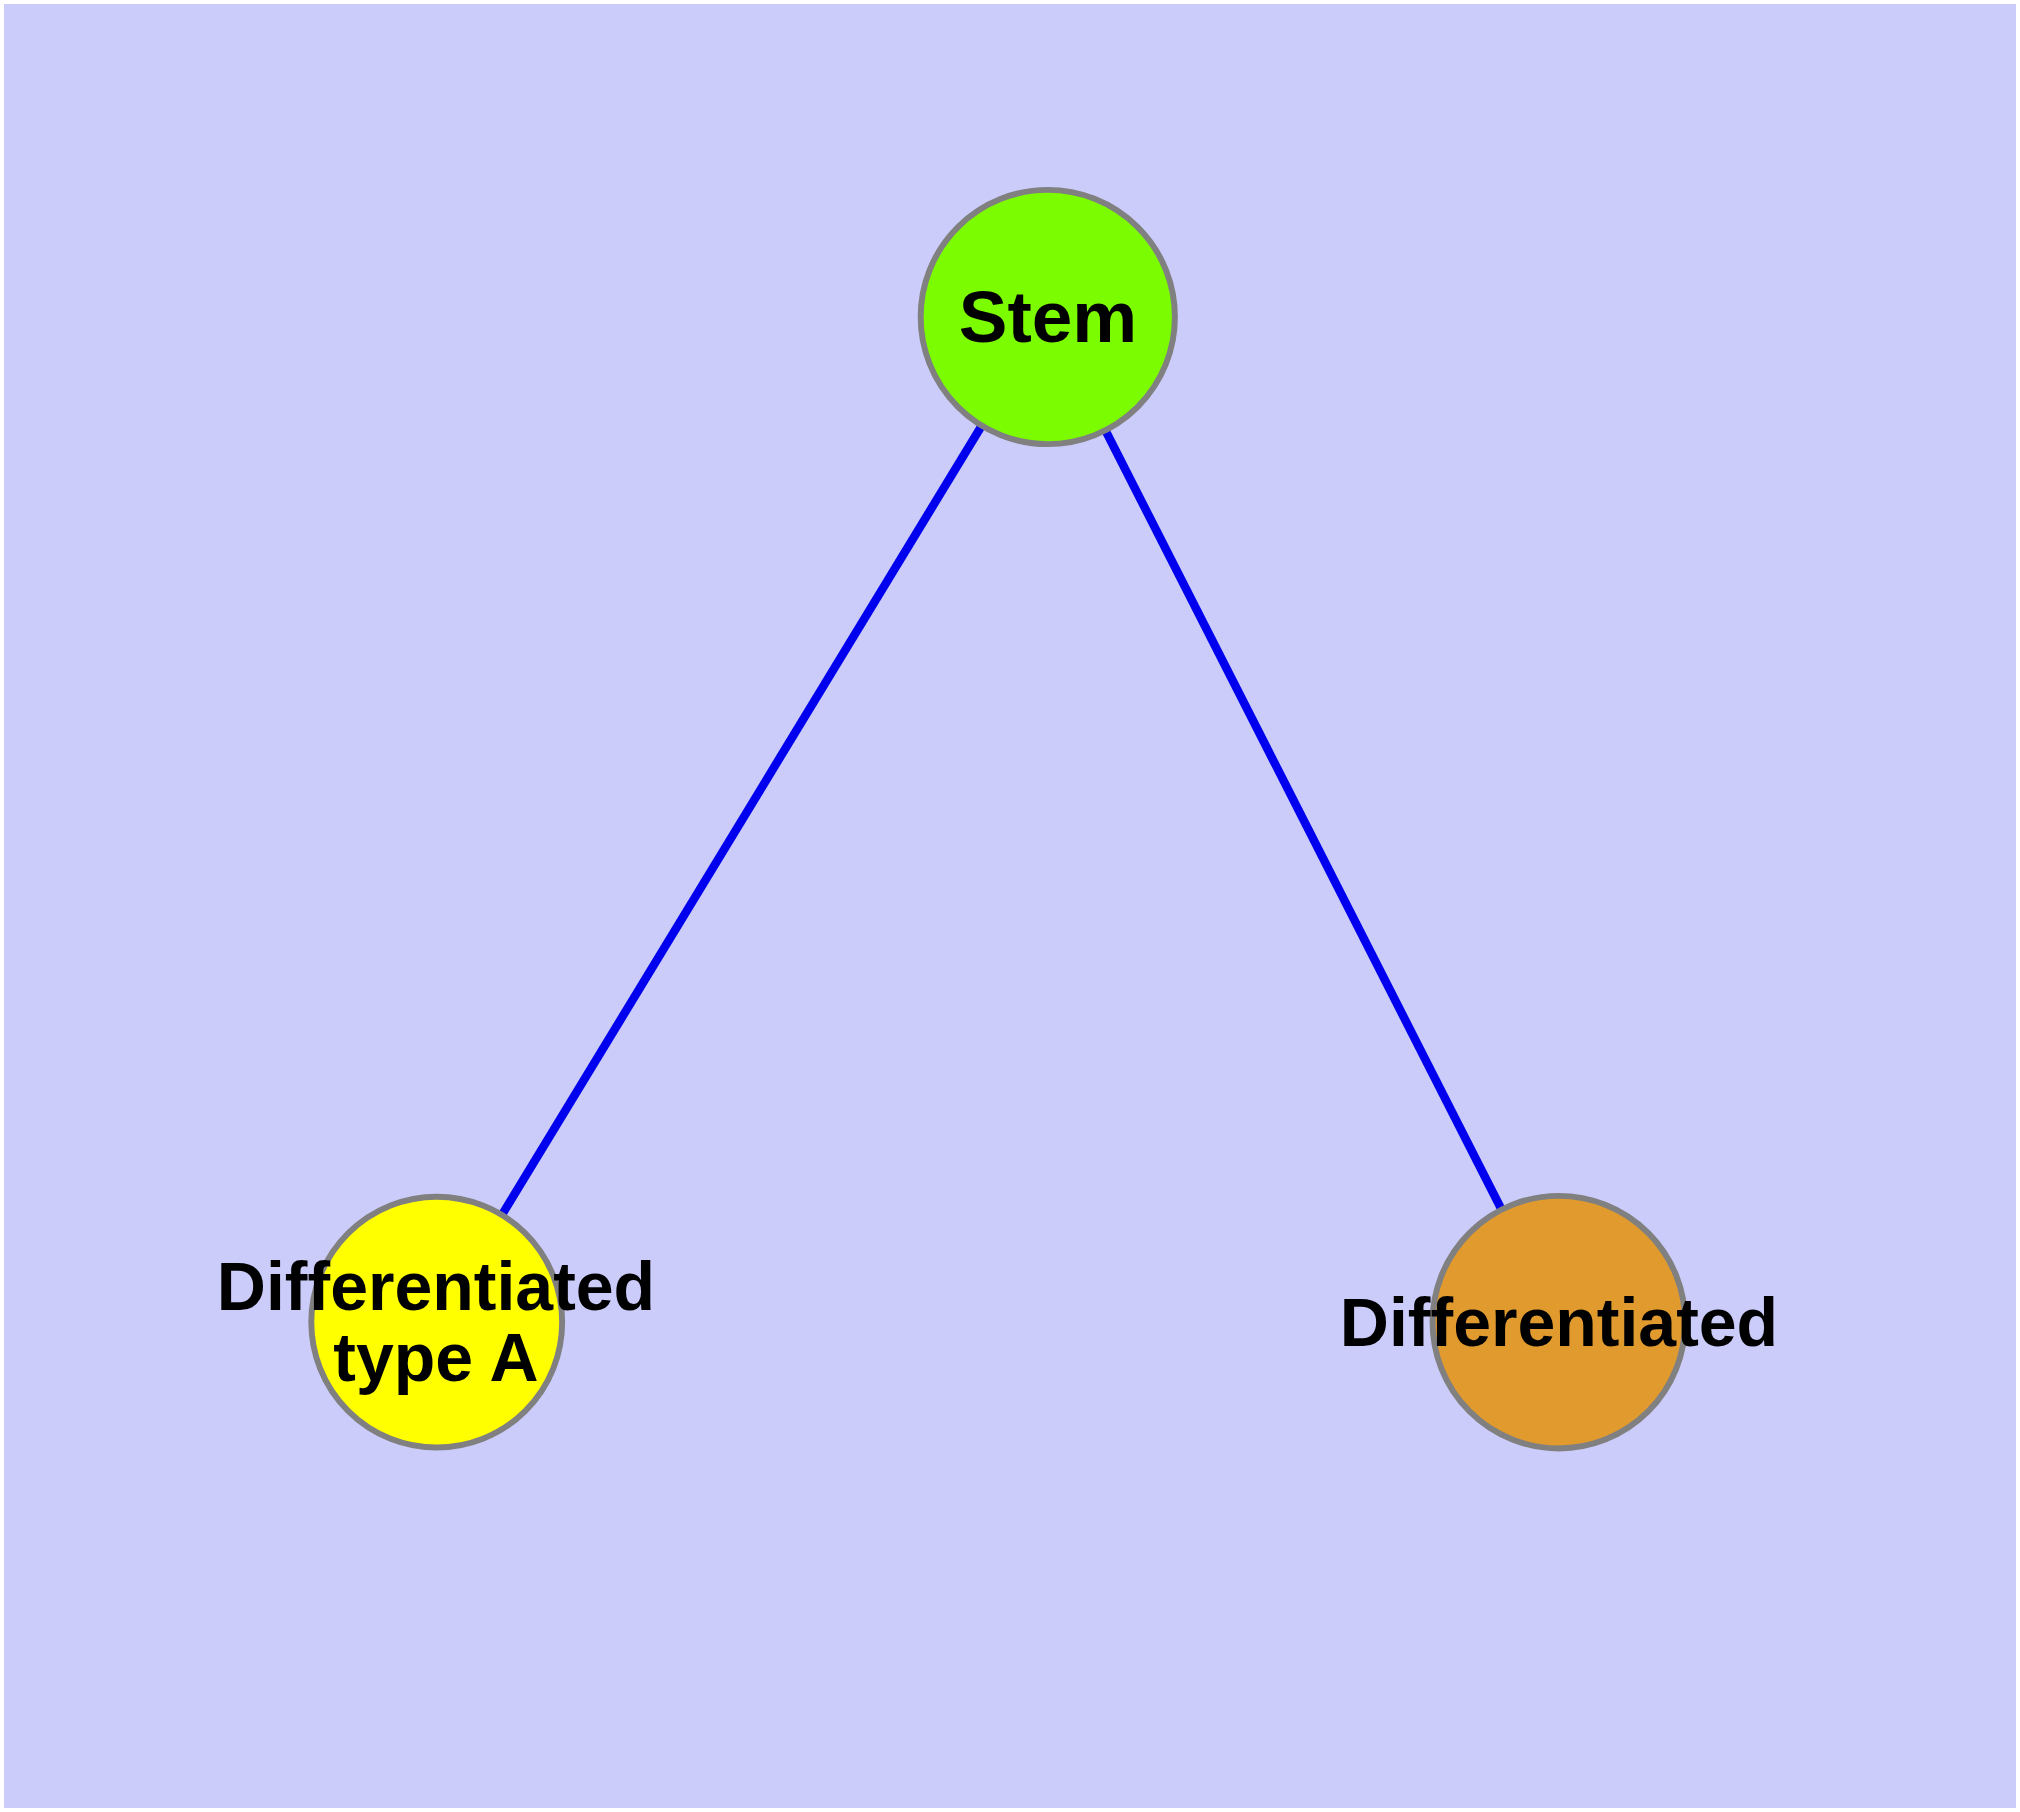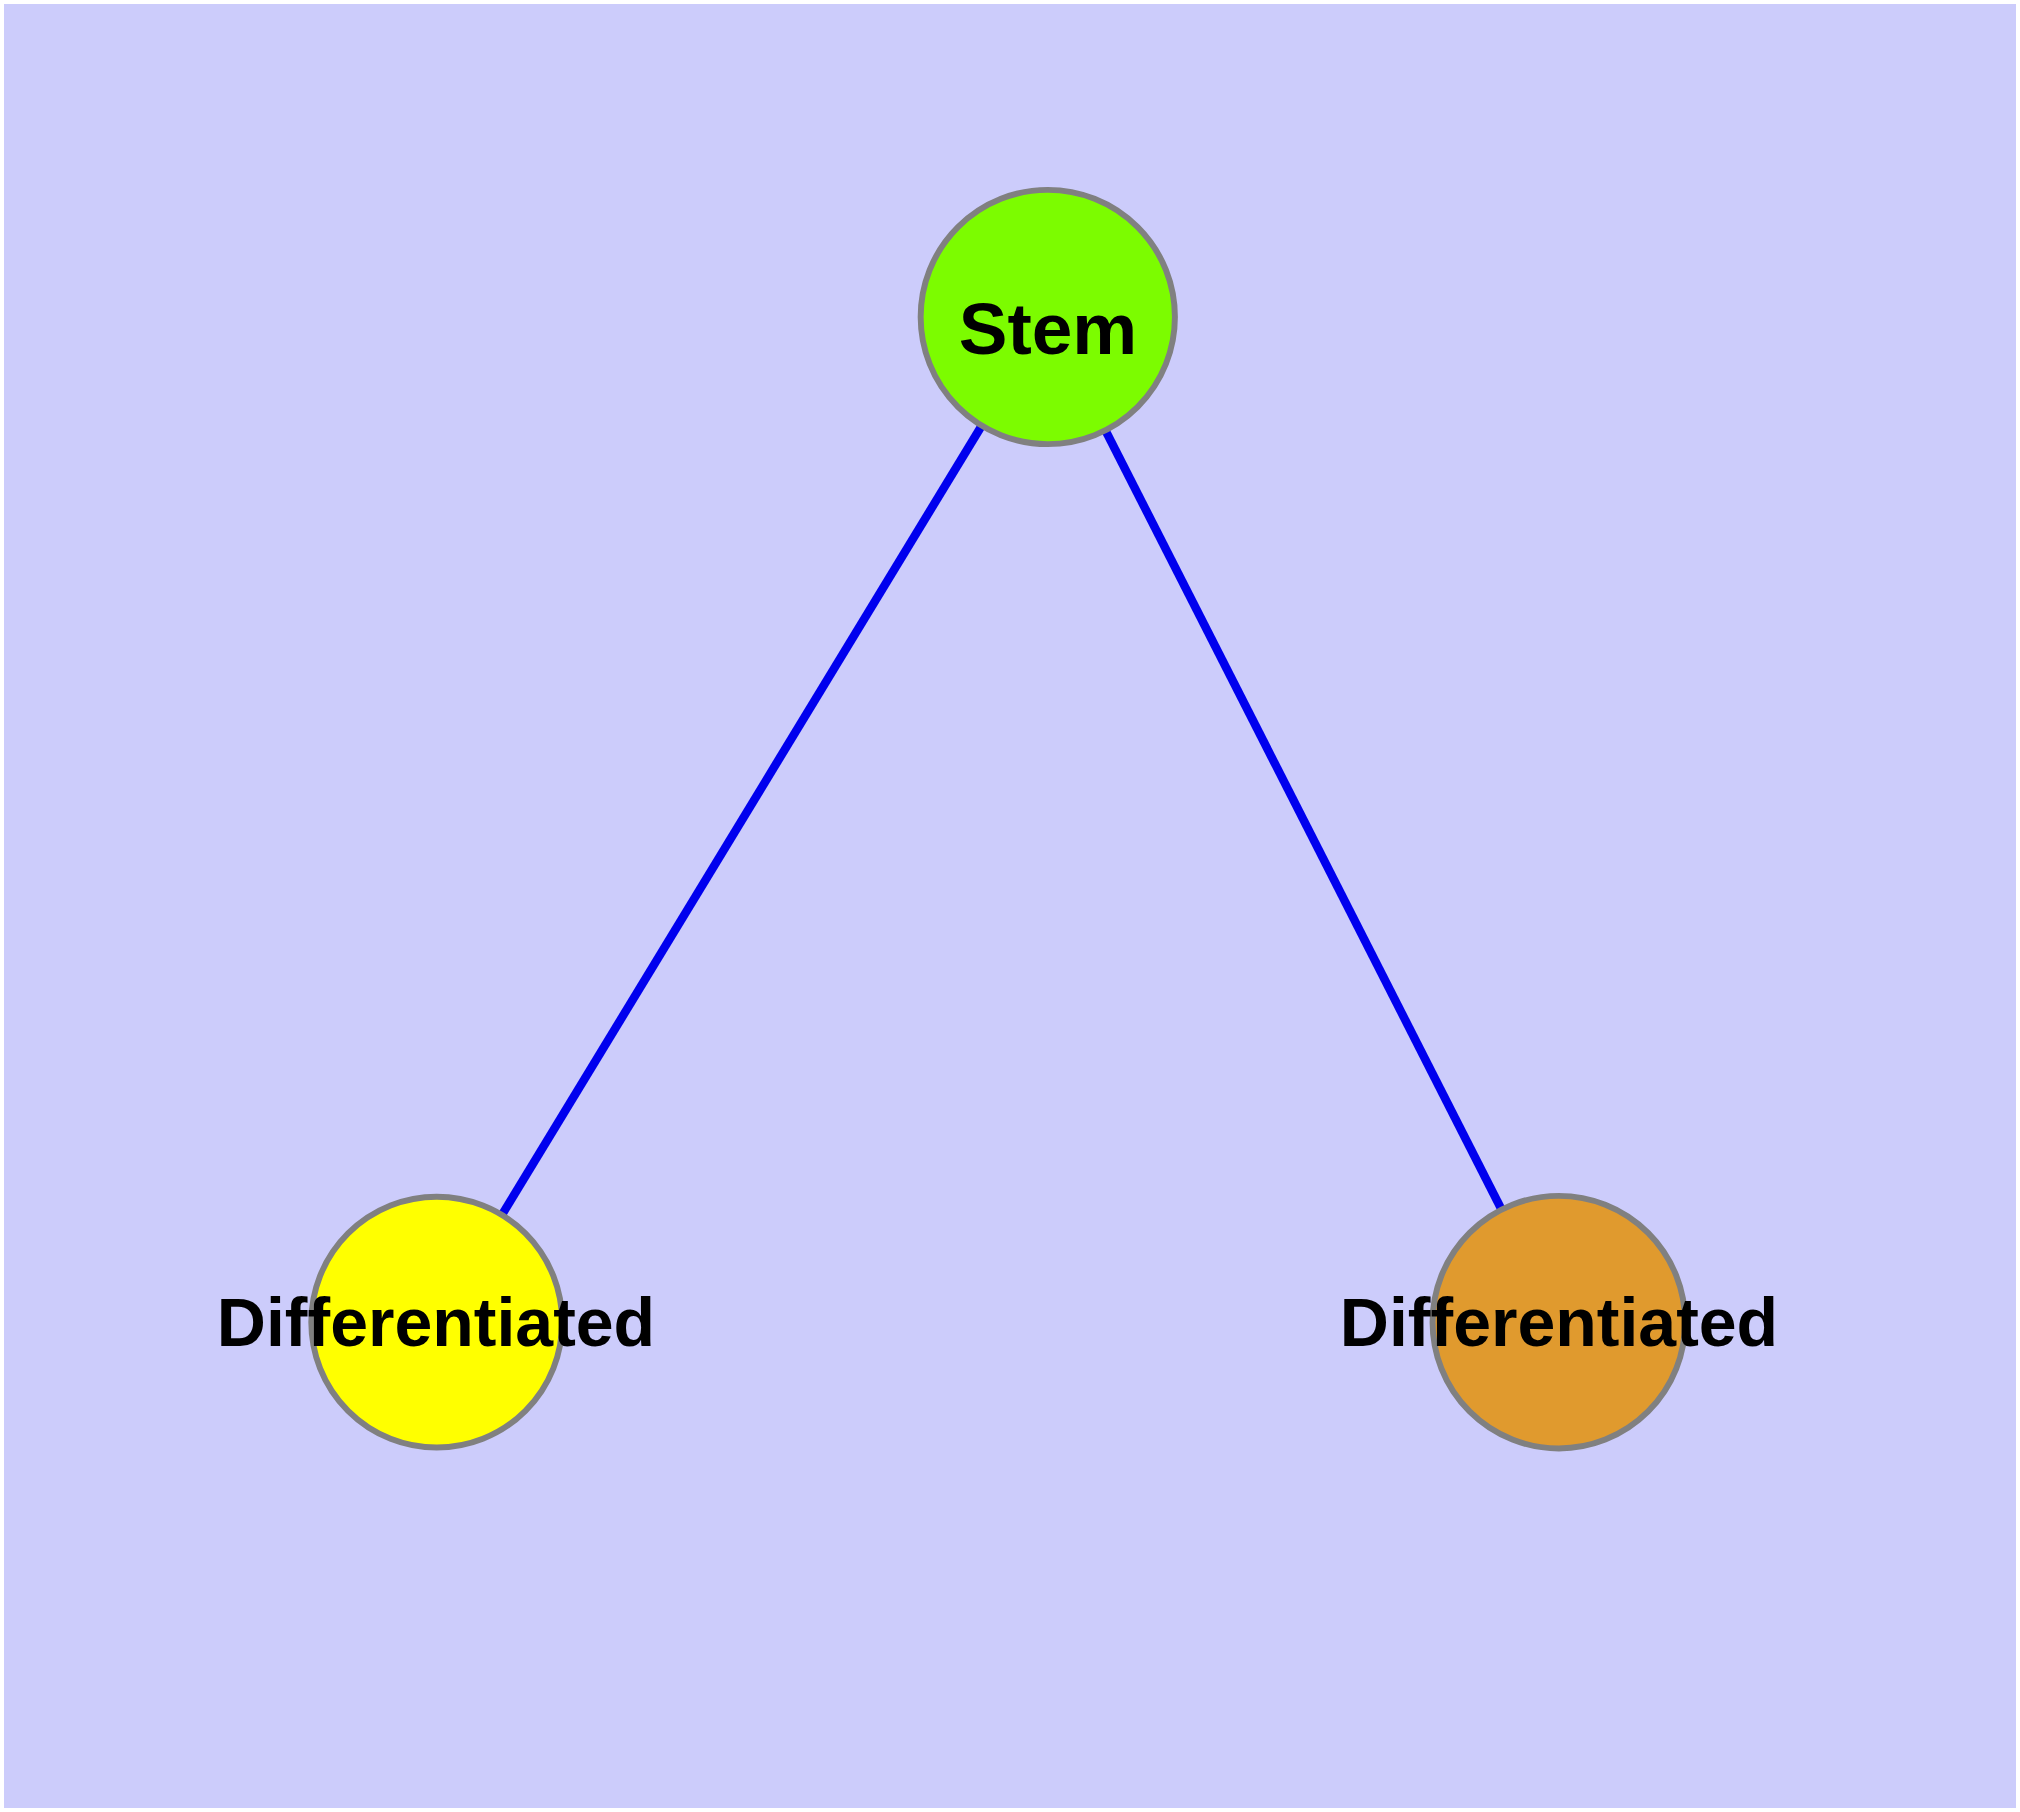--- a/index.html
+++ b/index.html
@@ -36,21 +36,20 @@
     font-weight: bold;
     color: #000000;
     line-height: 1.04;
     white-space: pre;
     transform: translate(-50%, -50%);
     pointer-events: none;
     font-family: "Liberation Sans", sans-serif;
   }
   .node-label.root {
     font-size: 73px;
-    margin-top: 12px;
   }
   .node-label.leaf {
     font-size: 68px;
   }
 </style>
 </head>
 <body>
 
 <div id="canvas">
 
@@ -65,18 +64,18 @@
 
     <g>
       <circle cx="1236" cy="374" r="150" fill="#7cfc00" stroke="#808080" stroke-width="7"></circle>
       <circle cx="515" cy="1560" r="148" fill="#ffff00" stroke="#808080" stroke-width="7"></circle>
       <circle cx="1839" cy="1560" r="149" fill="#e09a2e" stroke="#808080" stroke-width="7"></circle>
     </g>
   </svg>
 
   <div class="node-label root" style="left: 1048px; top: 317px; color: rgb(0, 0, 0);">Stem</div>
 
-  <div class="node-label leaf" style="left: 436px; top: 1322px; color: rgb(0, 0, 0);"><span>Differentiated</span><br></div>
+  <div class="node-label leaf" style="left: 436px; top: 1322px; color: rgb(0, 0, 0);"><span>Differentiated</span><br><span>type A</span></div>
 
   <div class="node-label leaf" style="left: 1559px; top: 1322px; color: rgb(0, 0, 0);"><span>Differentiated</span><br></div>
 
 </div>
 
 
 </body></html>

